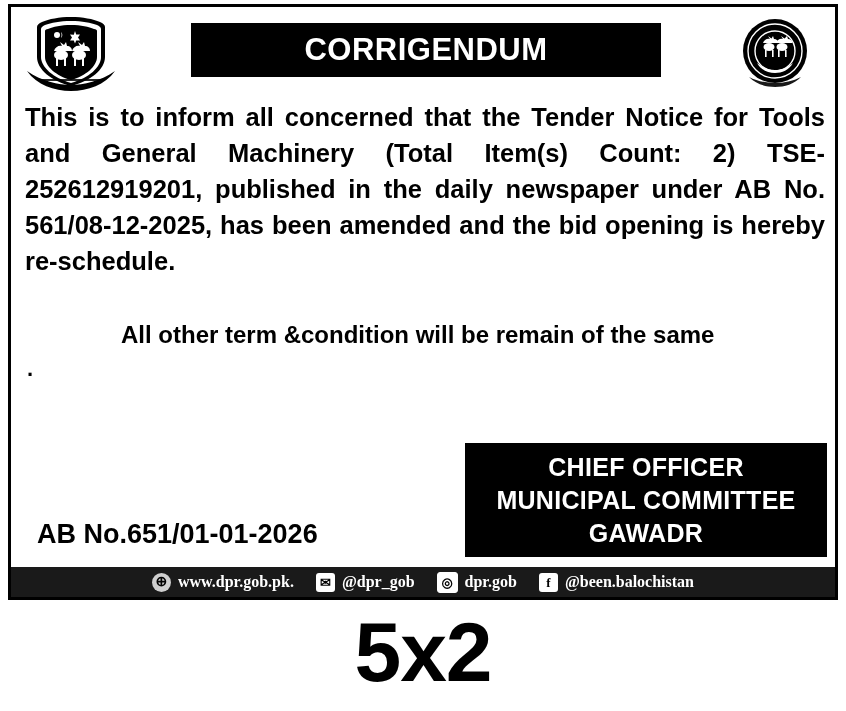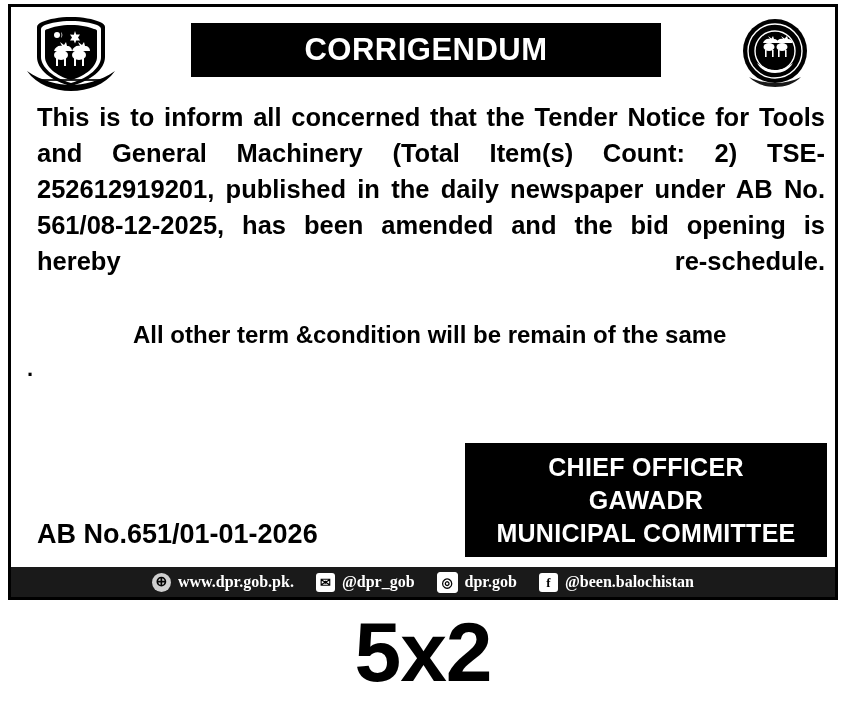--- a/index.html
+++ b/index.html
@@ -73,21 +73,21 @@
     position: absolute;
     left: 14px;
     top: 92px;
     width: 800px;
   }
   .para {
     font-size: 25.5px;
     font-weight: bold;
     line-height: 36px;
     text-align: justify;
-    margin: 0 0 2px 12px;
+    margin: 0 0 2px 0;
     font-family: "Liberation Sans", sans-serif;
   }
   .para.p1 { text-align: justify; text-justify: inter-word; }
   .para.p1::after { content: ""; display: inline-block; width: 100%; }
   .para.p2 { text-indent: 84px; text-align: justify; }
   .para.p2::after { content: ""; display: inline-block; width: 100%; }
   .para.p3 { text-indent: 96px; font-size: 24px; }
   .dot-line {
     font-size: 22px;
     font-weight: bold;
@@ -260,22 +260,22 @@
     </div>
 
     <div class="body-text">
       <p class="para p1">This is to inform all concerned that the Tender Notice for Tools and General Machinery (Total Item(s) Count: 2) TSE-252612919201, published in the daily newspaper under AB No. 561/08-12-2025, has been amended and the bid opening is hereby re-schedule.</p>
       <p class="para p3">All other term &amp;condition will be remain of the same</p>
       <div class="dot-line">.</div>
     </div>
 
     <div class="sign-block">
       <div>CHIEF OFFICER</div>
+      <div>MUNICIPAL COMMITTEE</div>
       <div>GAWADR</div>
-      <div>MUNICIPAL COMMITTEE</div>
     </div>
 
     <div class="ab-no">AB No.651/01-01-2026</div>
 
     <div class="footer">
       <div class="footer-item">
         <span class="f-icon globe">⊕</span>
         <span>www.dpr.gob.pk.</span>
       </div>
       <div class="footer-item">

